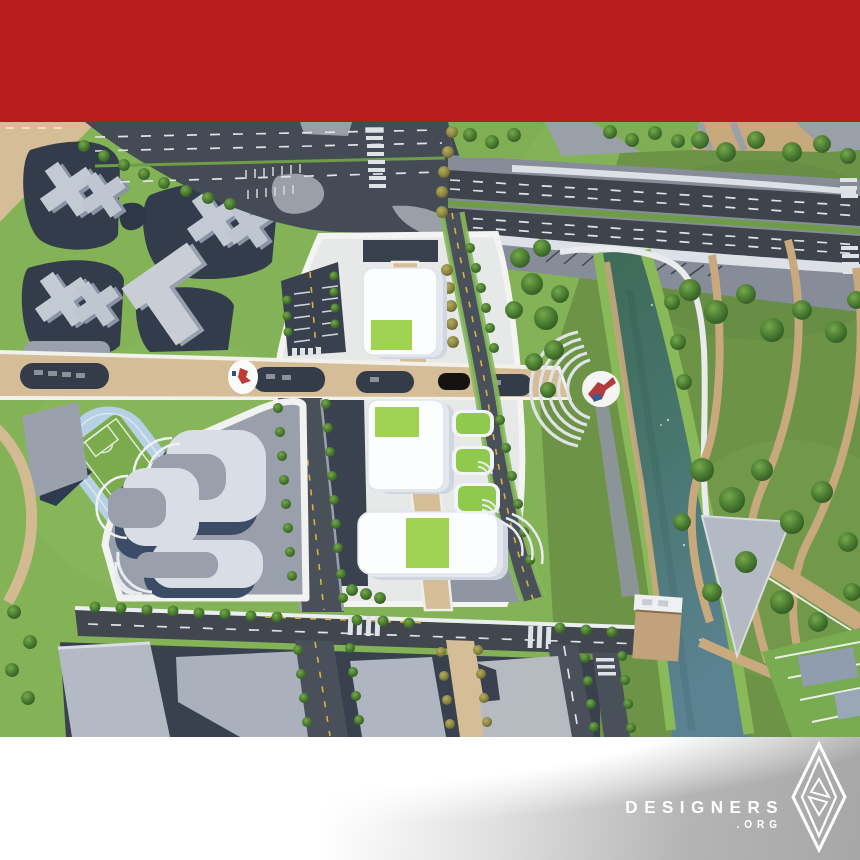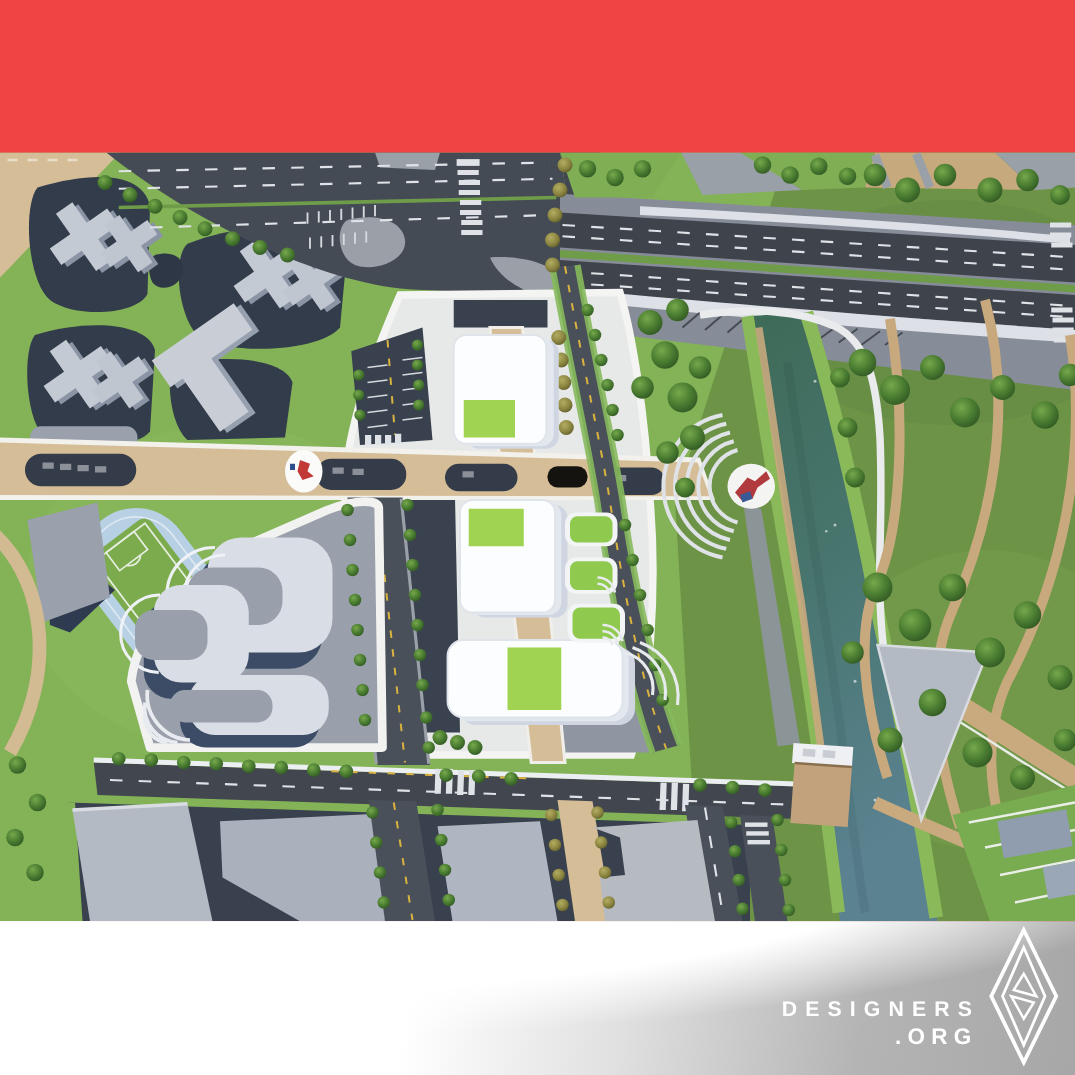--- a/index.html
+++ b/index.html
@@ -1,26 +1,26 @@
 <!DOCTYPE html>
 <html><head>
 <meta charset="utf-8">
 <style>
   html,body{margin:0;padding:0;background:#ffffff;}
-  .canvas{position:relative;width:860px;height:860px;background:#ef4444;overflow:hidden;
+  .canvas{position:relative;width:860px;height:860px;background:#b91c1c;overflow:hidden;
           font-family:"Liberation Sans",sans-serif;}
   .render{position:absolute;left:0;top:0;}
   
   .wm{position:absolute;left:0;top:737px;width:860px;height:123px;
       background:
         radial-gradient(130% 150% at 15% -30%, #ffffff 52%, rgba(255,255,255,0) 72%),
         linear-gradient(97deg, #ffffff 38%, #e0e0e0 58%, #b4b4b4 80%, #a7a7a7 100%);}
   .wm-text{position:absolute;right:76px;top:62px;text-align:right;color:#ffffff;}
   .wm-brand{font-size:17px;font-weight:600;letter-spacing:6.5px;line-height:1;}
-  .wm-tld{font-size:18px;font-weight:700;letter-spacing:5px;line-height:1;margin-top:4px;margin-right:2px;}
+  .wm-tld{font-size:10px;font-weight:700;letter-spacing:5px;line-height:1;margin-top:4px;margin-right:2px;}
   .wm-logo{position:absolute;right:12px;top:4px;}
   
   .dashW{stroke:#dfe3e8;stroke-width:1.7;fill:none;stroke-dasharray:10 13;}
   .dashY{stroke:#d9b23f;stroke-width:1.6;fill:none;stroke-dasharray:6 9;}
   .tick{stroke:#dfe3e8;stroke-width:1.4;}
 </style>
 </head>
 <body>
 
 <div class="canvas">

